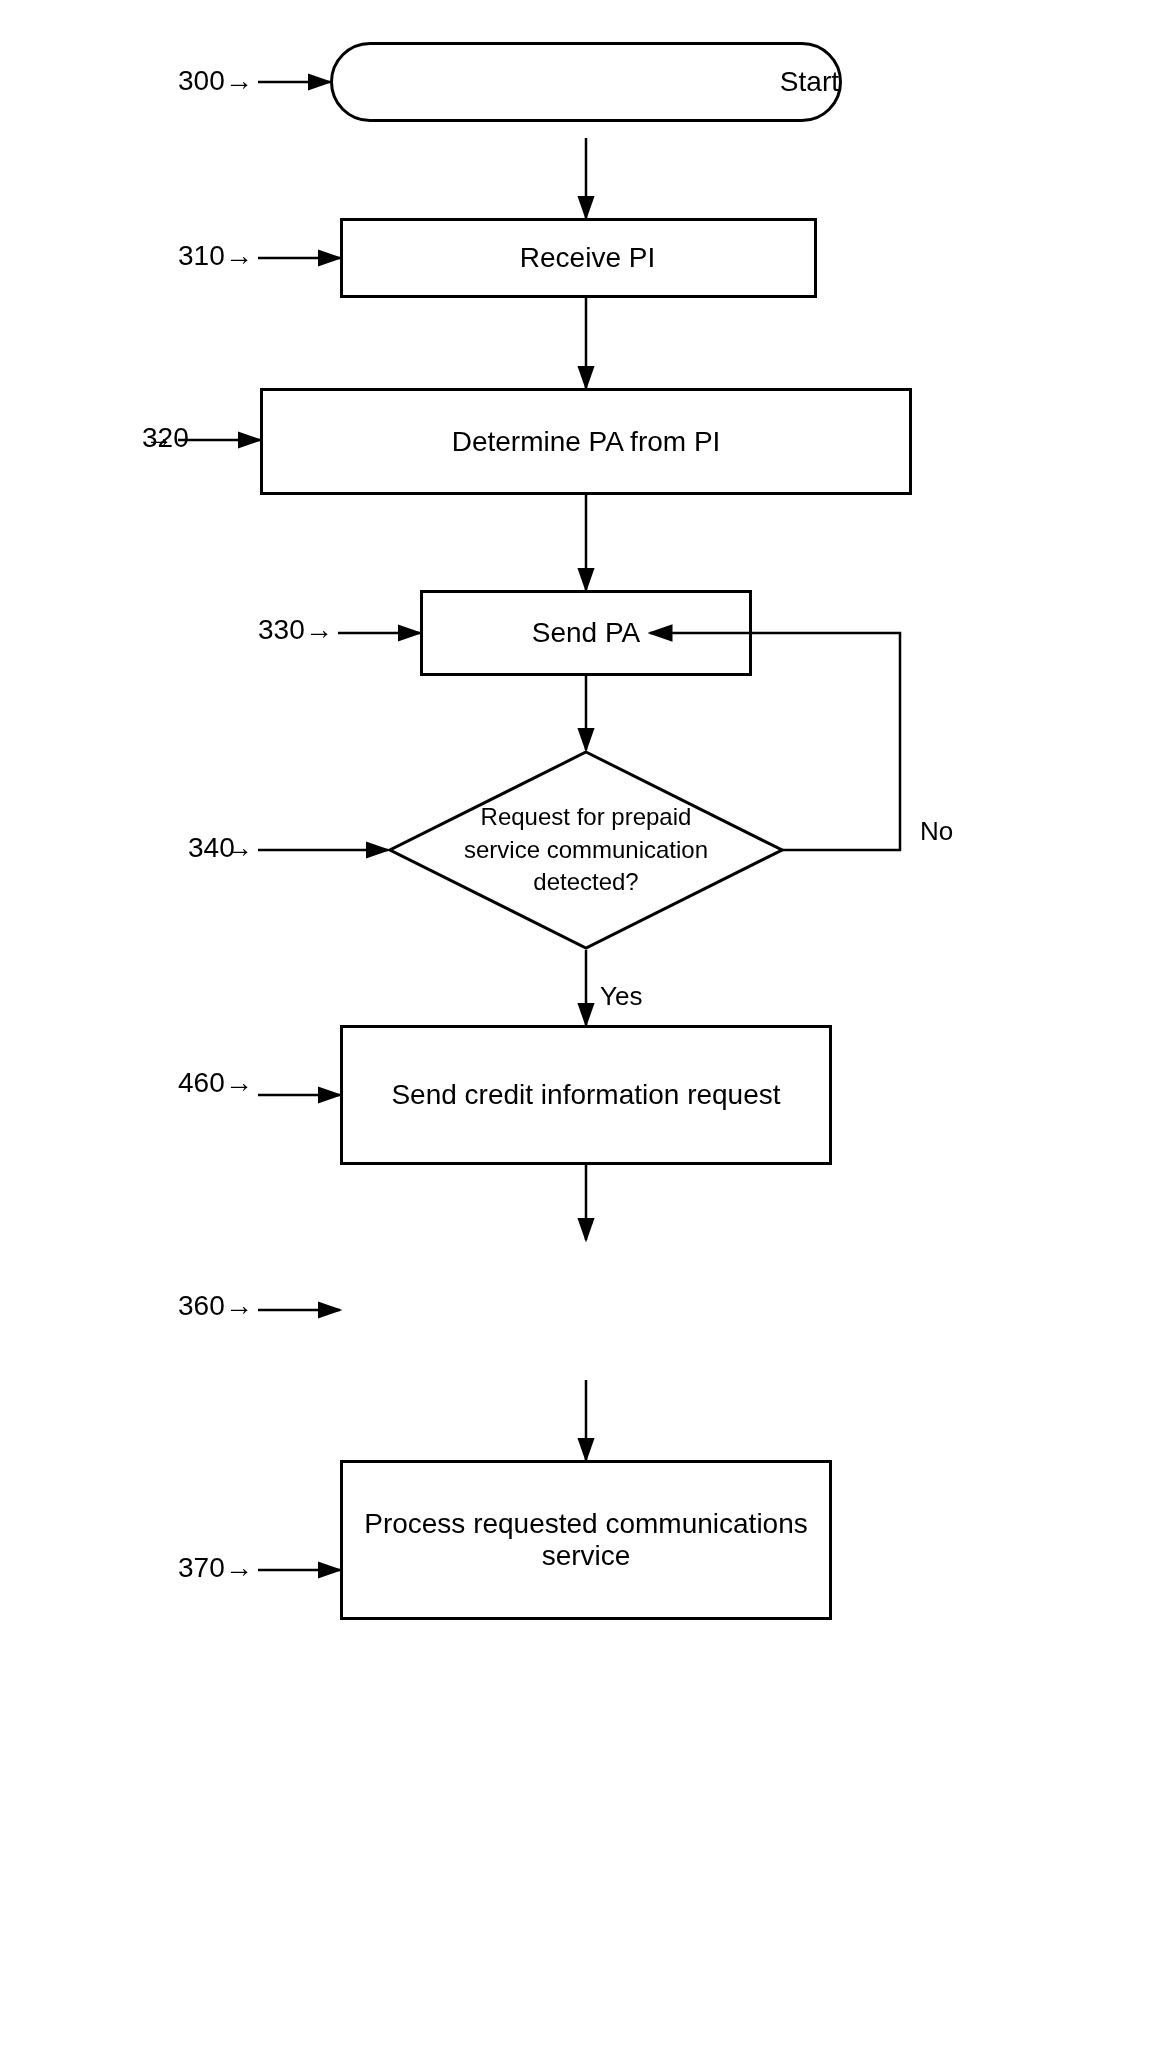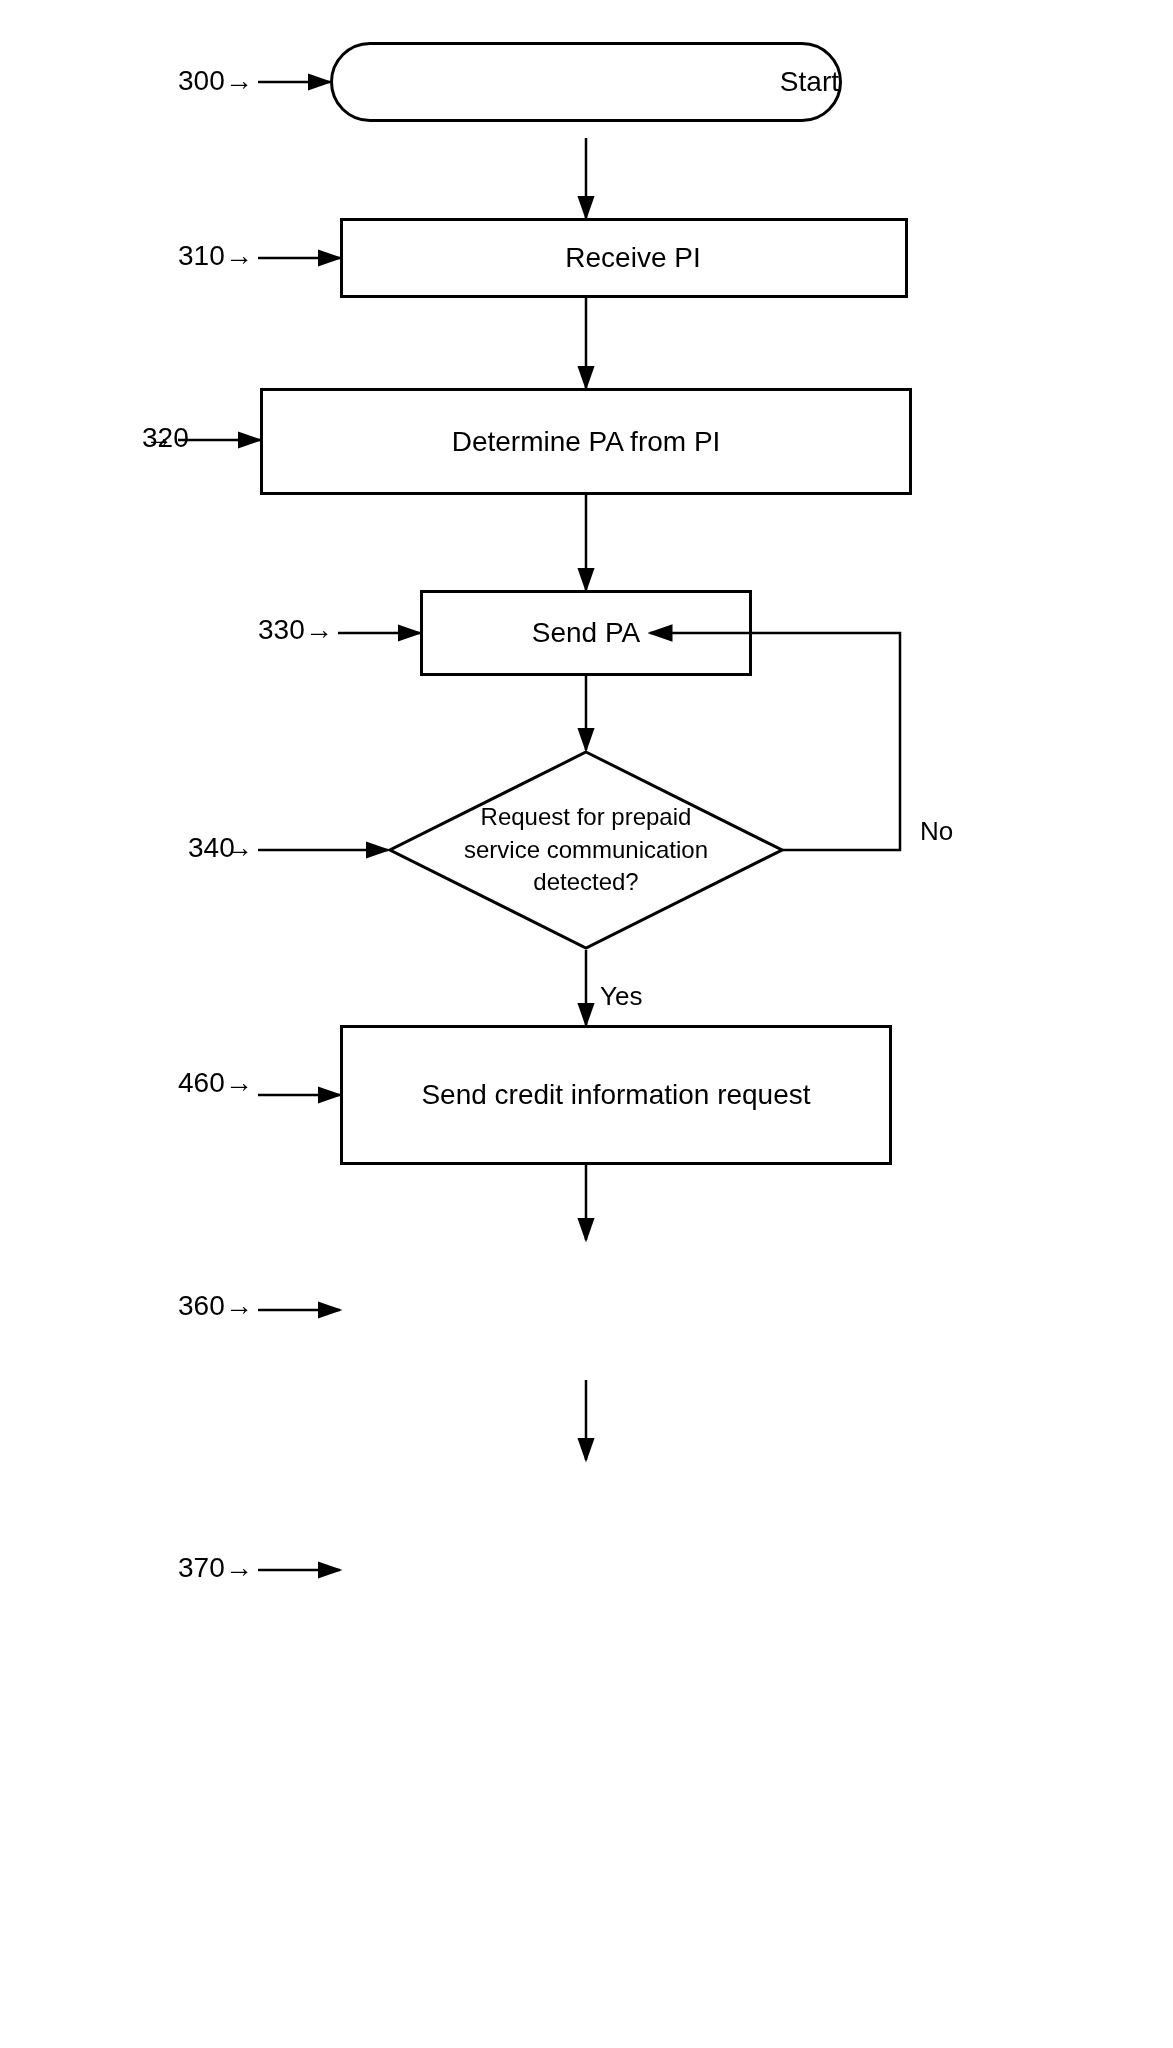--- a/index.html
+++ b/index.html
@@ -122,21 +122,21 @@
   <div class="step-label" style="left:178px; top:65px;">300</div>
   <div class="step-label" style="left:225px; top:65px; font-size:28px;">→</div>
 
   <div class="node rounded-rect" style="left:330px; top:42px; width:512px; height:80px;justify-content:flex-end;">
     <span>Start</span>
   </div>
 
   <div class="step-label" style="left:178px; top:240px;">310</div>
   <div class="step-label" style="left:225px; top:240px;">→</div>
 
-  <div class="node rect" style="left:340px; top:218px; width:568px; height:80px;padding-left:18px;">
+  <div class="node rect" style="left:340px; top:218px; width:477px; height:80px;padding-left:18px;">
     <span>Receive PI</span>
   </div>
 
   <div class="step-label" style="left:98px; top:422px;margin-left:44px;">320</div>
   <div class="step-label" style="left:145px; top:422px;">→</div>
 
   <div class="node rect" style="left:260px; top:388px; width:652px; height:107px;">
     <span>Determine PA from PI</span>
   </div>
 
@@ -158,25 +158,28 @@
         <div xmlns="http://www.w3.org/1999/xhtml" style="font-size:24px; text-align:center; line-height:1.35; color:#000; display:flex; align-items:center; justify-content:center; height:100%;">
           Request for prepaid service communication detected?
         </div>
       </foreignObject>
     </svg>
   </div>
 
   <div class="step-label" style="left:178px; top:1067px;">460</div>
   <div class="step-label" style="left:225px; top:1067px;">→</div>
 
-  <div class="node rect" style="left:340px; top:1025px; width:552px; height:140px;">
+  <div class="node rect" style="left:340px; top:1025px; width:492px; height:140px;">
     <span>Send credit information request</span>
   </div>
 
   <div class="step-label" style="left:178px; top:1290px;">360</div>
   <div class="step-label" style="left:225px; top:1290px;">→</div>
 
 
   <div class="step-label" style="left:178px; top:1552px;">370</div>
   <div class="step-label" style="left:225px; top:1552px;">→</div>
 
+  <div class="node rect" style="left:340px; top:1460px; width:492px; height:160px;">
+    <span>Process requested communications service</span>
+  </div>
 
 </div>
 
 </body></html>

